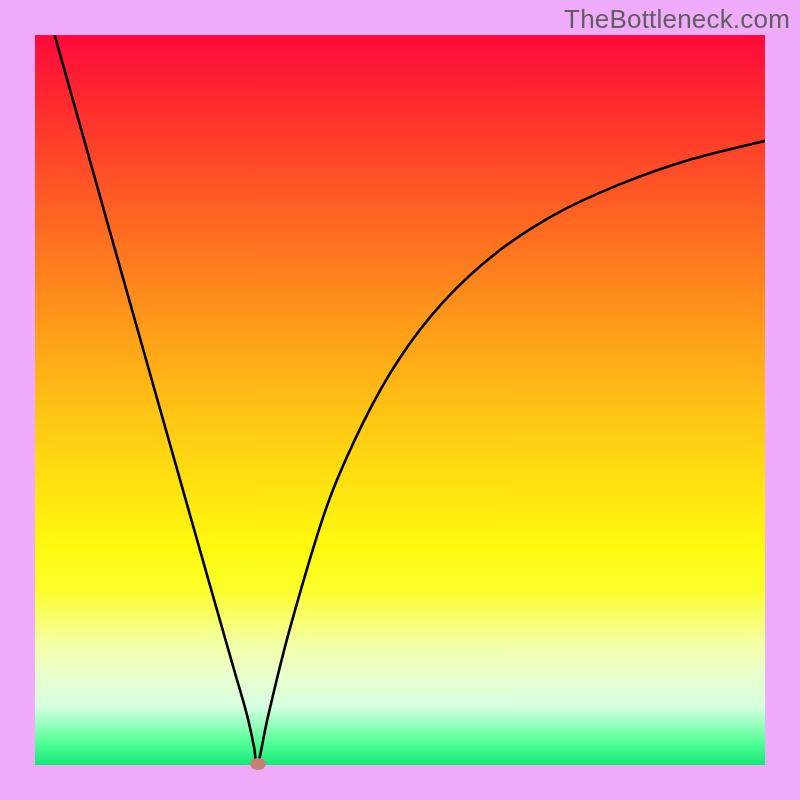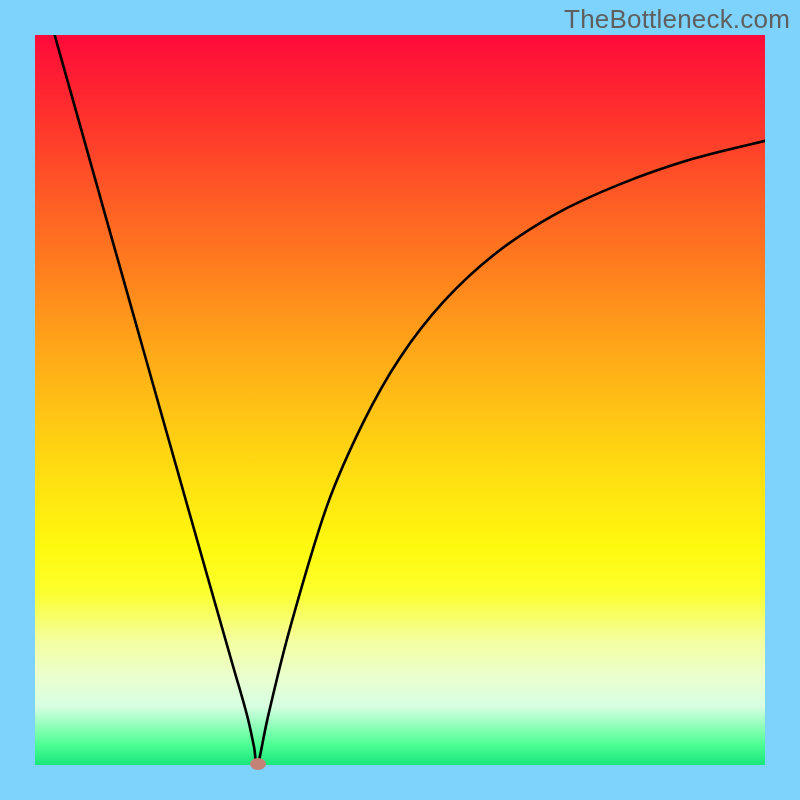--- a/index.html
+++ b/index.html
@@ -1,21 +1,21 @@
 <!DOCTYPE html>
 <html><head>
 <meta charset="utf-8">
 <style>
   * { margin: 0; padding: 0; box-sizing: border-box; }
   html, body { width: 800px; height: 800px; overflow: hidden; background: #000; }
   .frame {
     position: relative;
     width: 800px;
     height: 800px;
-    background: #7dd3fc;
+    background: #f0abfc;
   }
   .watermark {
     position: absolute;
     top: 4px;
     right: 10px;
     font-family: Arial, Helvetica, sans-serif;
     font-size: 26px;
     font-weight: 400;
     color: #5f5f5f;
     letter-spacing: 0.2px;

